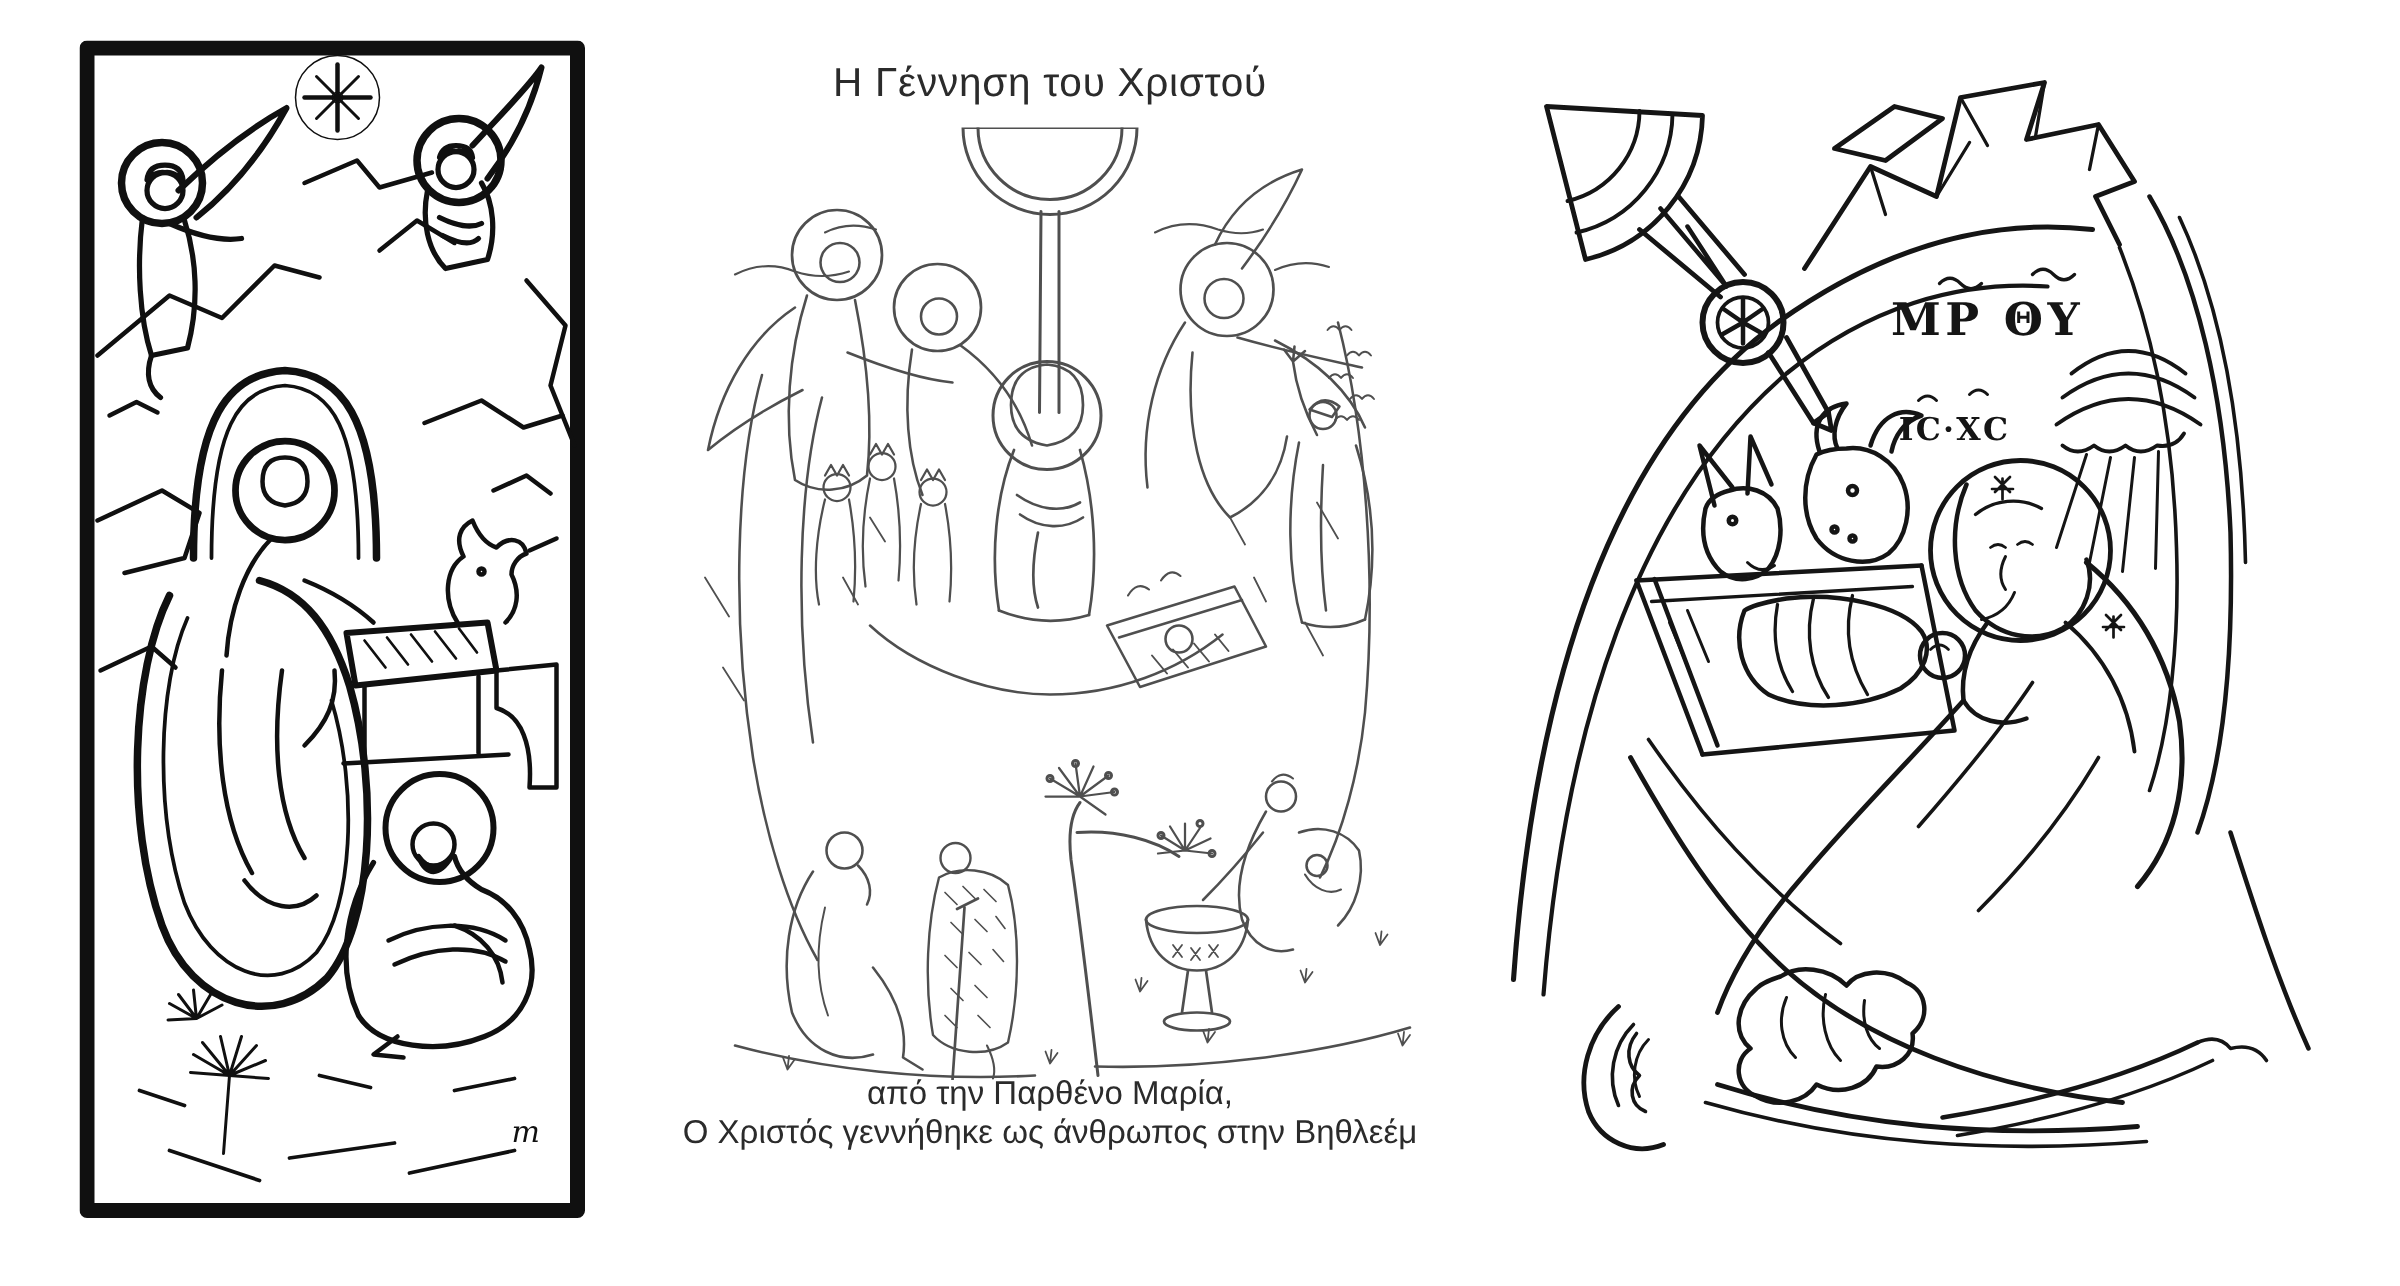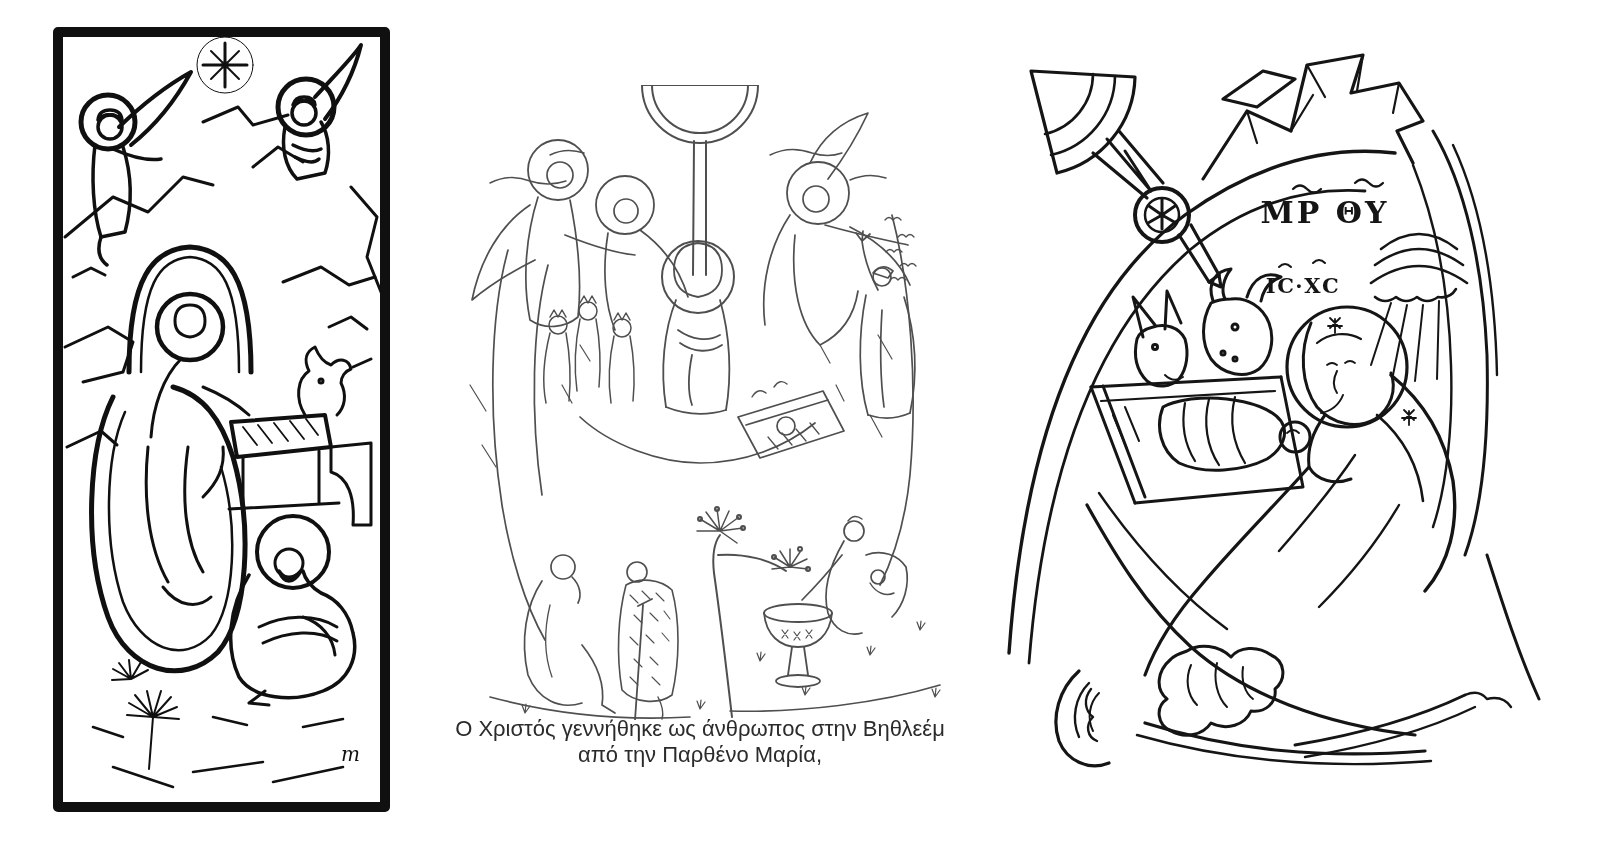--- a/index.html
+++ b/index.html
@@ -106,20 +106,21 @@
         <path d="M 78 652 l -18 -10 M 78 652 l -12 -16 M 78 652 l -2 -19 M 78 652 l 10 -17 M 78 652 l 17 -9 M 78 652 l -19 1"></path>
       </g>
       <g stroke-width="2.5">
         <path d="M 60 740 L 120 760 M 140 745 L 210 735 M 220 755 L 290 740"></path>
         <path d="M 40 700 l 30 10 M 250 700 l 40 -8 M 160 690 l 34 8"></path>
       </g>
       <text x="288" y="734" font-size="20" class="sig">m</text>
     </svg>
   </div>
 
+  <div class="greek-title">Η Γέννηση του Χριστού</div>
 
   <div class="panel" style="left:430px;top:85px;">
     <svg width="540" height="635" viewBox="0 0 540 635" class="ink2">
       <g stroke-width="2">
         <path d="M 212 0 A 58 58 0 0 0 328 0 Z" fill="#bdbdbd"></path>
         <path d="M 222 0 A 48 48 0 0 0 318 0" fill="#999999"></path>
         <line x1="264" y1="56" x2="263" y2="190" stroke-width="2"></line>
         <line x1="276" y1="56" x2="276" y2="190" stroke-width="2"></line>
       </g>
       <g stroke-width="1.4">
@@ -251,22 +252,22 @@
         <path d="M 490 545 l -3 -8 m 3 8 l 1 -9 m -1 9 l 5 -7"></path>
         <path d="M 95 628 l -3 -8 m 3 8 l 1 -9 m -1 9 l 5 -7"></path>
         <path d="M 270 624 l -3 -8 m 3 8 l 1 -9 m -1 9 l 5 -7"></path>
         <path d="M 505 612 l -3 -8 m 3 8 l 1 -9 m -1 9 l 5 -7"></path>
         <path d="M 375 610 l -3 -8 m 3 8 l 1 -9 m -1 9 l 5 -7"></path>
       </g>
     </svg>
   </div>
 
   <div class="greek-caption">
+    <div>από την Παρθένο Μαρία,</div>
     <div>Ο Χριστός γεννήθηκε ως άνθρωπος στην Βηθλεέμ</div>
-    <div>από την Παρθένο Μαρία,</div>
   </div>
 
   <div class="panel" style="left:995px;top:35px;">
     <svg width="560" height="765" viewBox="0 0 560 765" class="ink3">
       <g stroke-width="3.2">
         <path d="M 36 36 L 140 42 A 101 101 0 0 1 62 138 Z"></path>
         <path d="M 120 41 A 82 82 0 0 1 56 120" stroke-width="2.6"></path>
         <path d="M 98 39 A 62 62 0 0 1 50 99" stroke-width="2.6"></path>
         <path d="M 98 118 L 152 163 M 124 96 L 168 148"></path>
         <path d="M 112 104 L 156 156 L 130 116" stroke-width="3"></path>

